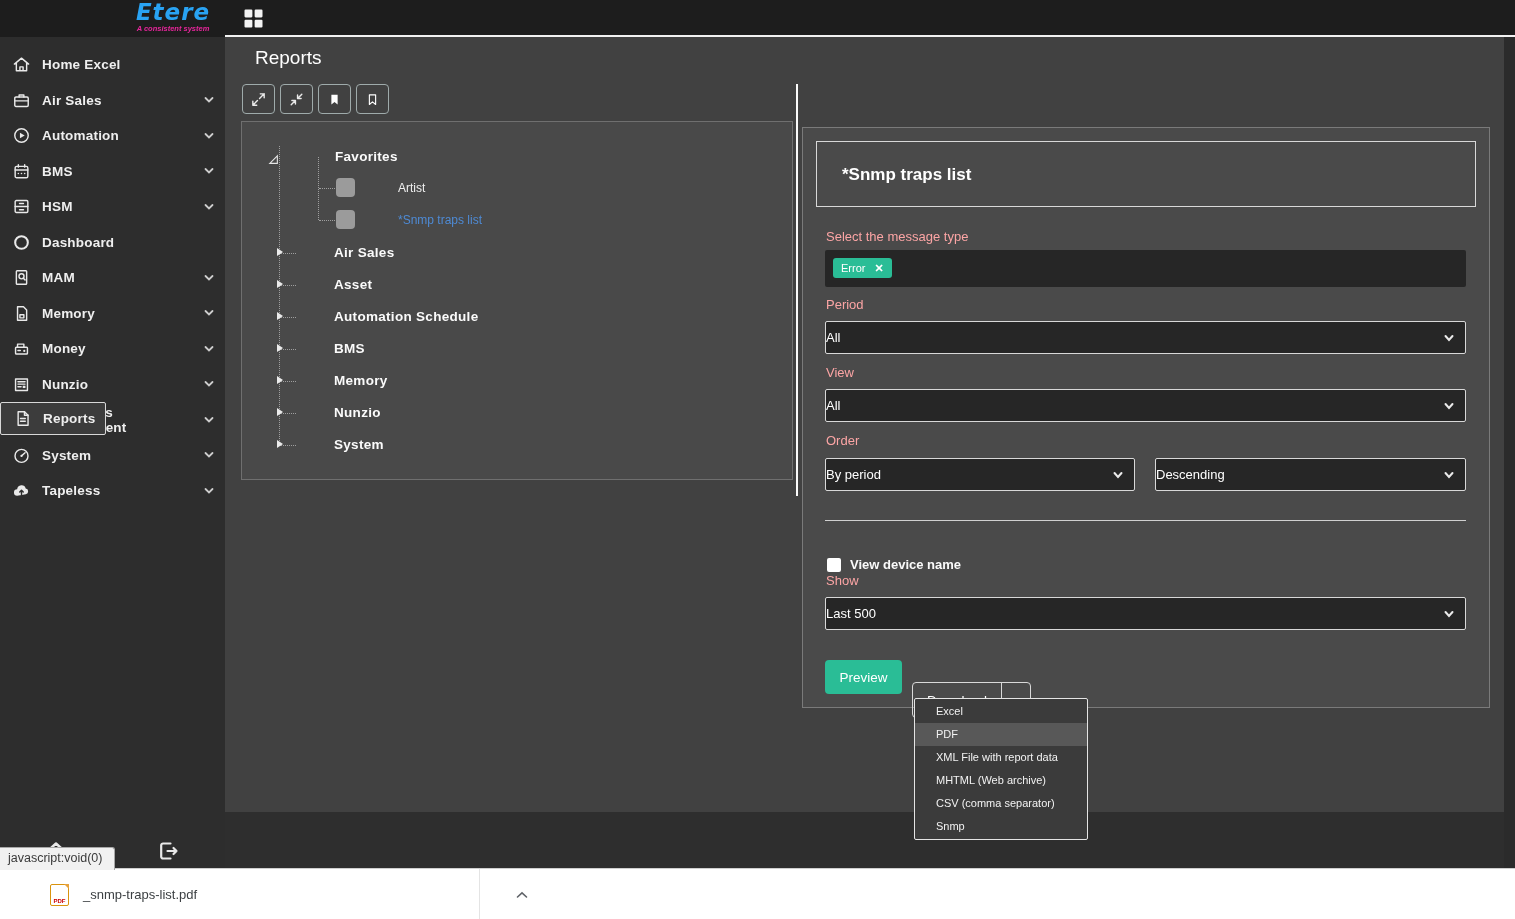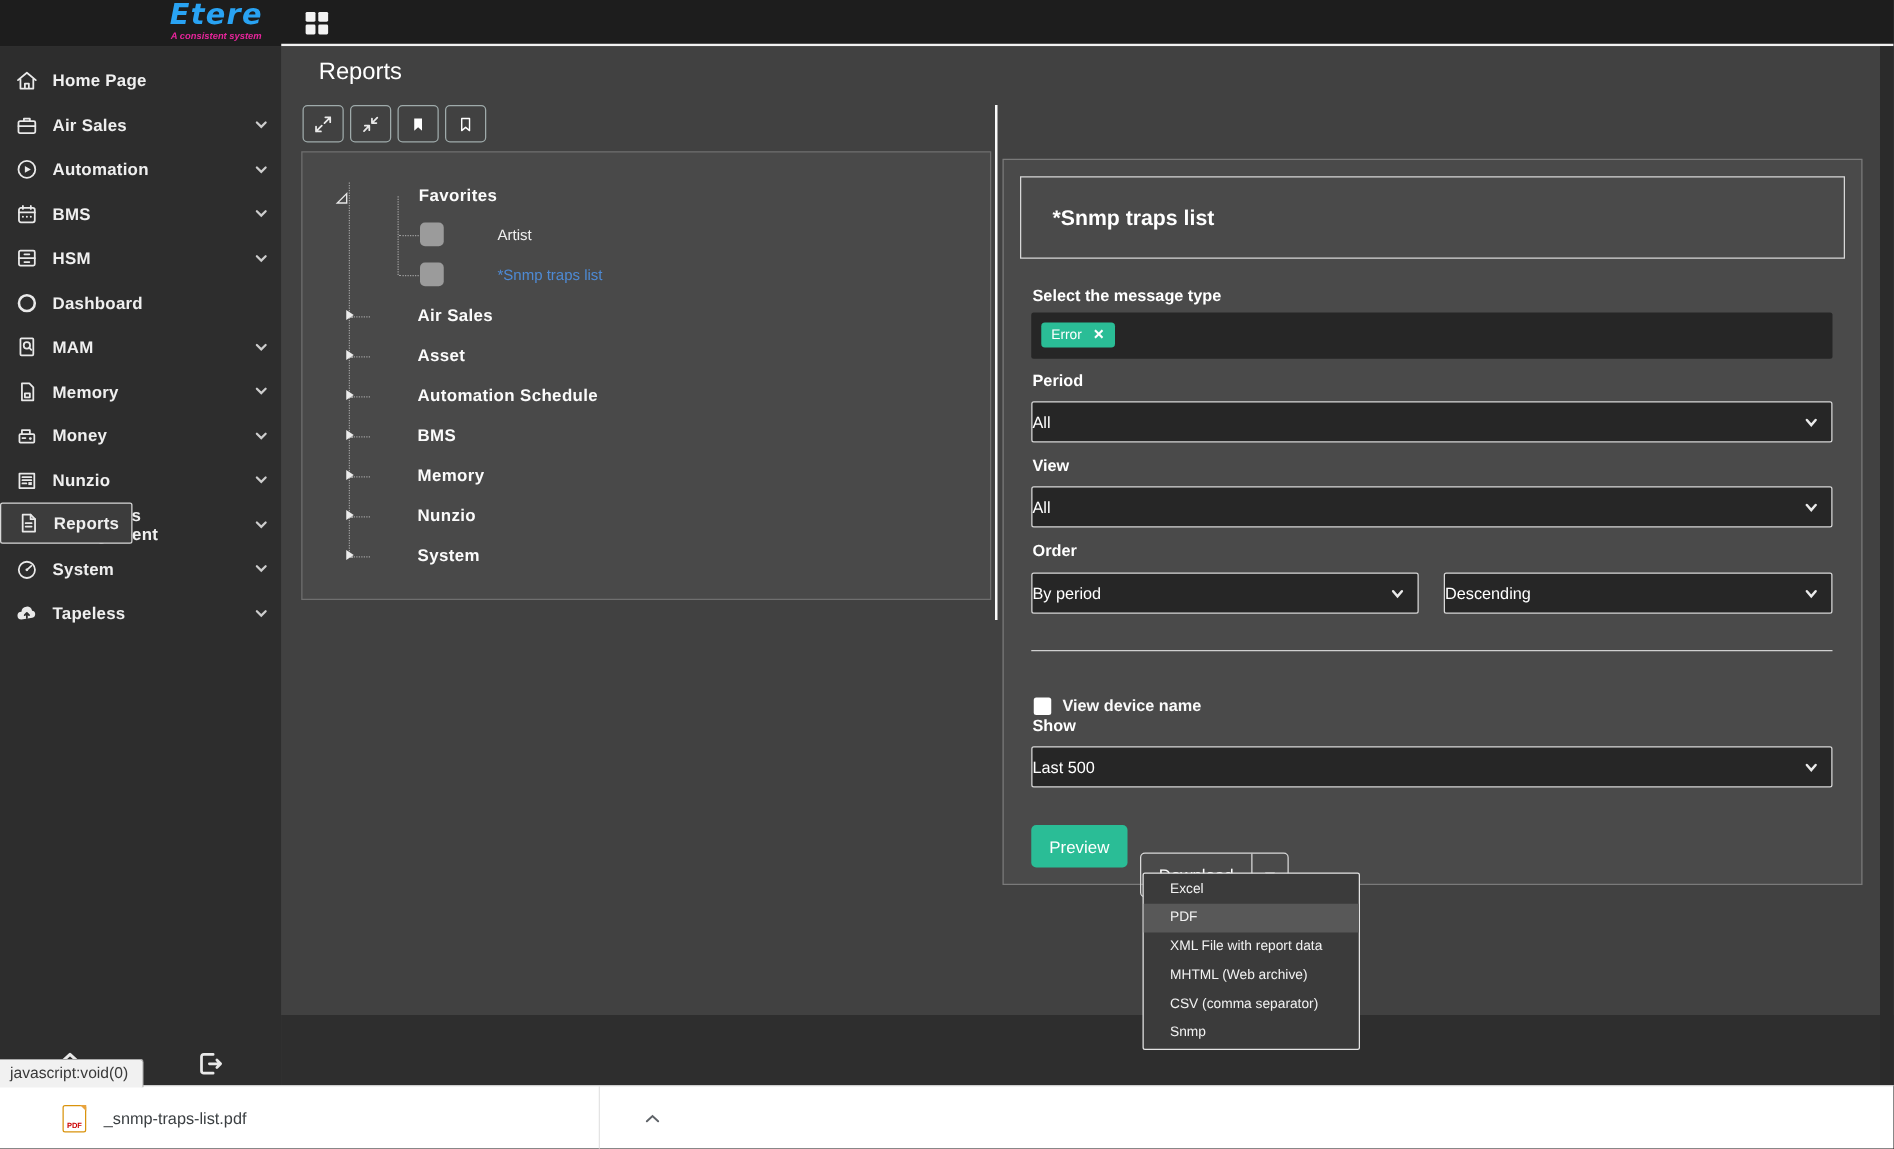--- a/index.html
+++ b/index.html
@@ -42,21 +42,21 @@
   .tri{position:absolute;width:0;height:0;border-top:4.5px solid transparent;
        border-bottom:4.5px solid transparent;border-left:6.5px solid #ececec;cursor:pointer;}
   .dot-v{position:absolute;width:0;border-left:1px dotted #9f9f9f;}
   .dot-h{position:absolute;height:0;border-top:1px dotted #9f9f9f;}
   .splitter{position:absolute;left:571px;top:47px;width:2px;height:412px;background:#fafafa;cursor:col-resize;}
   
   .rpanel{position:absolute;left:577px;top:90px;width:688px;height:581px;
           background:#4a4a4a;border:1px solid #7a7a7a;box-sizing:border-box;}
   .title-box{position:absolute;left:13px;top:13px;width:660px;height:66px;border:1px solid #d8d8d8;
              line-height:66px;padding-left:25px;box-sizing:border-box;font-size:17px;font-weight:700;color:#fff;}
-  .f-label{position:absolute;left:23px;font-size:13px;font-weight:700;color:#ffffff;}
+  .f-label{position:absolute;left:23px;font-size:13px;font-weight:400;color:#fca5a5;}
   .msg-field{position:absolute;left:22px;top:122px;width:641px;height:37px;background:#262626;border-radius:2px;}
   .tag{position:absolute;left:8px;top:8px;height:20px;padding:0 8px;border-radius:3px;background:#2abd96;
        display:flex;align-items:center;gap:9px;color:#fff;font-size:11px;justify-content:center;}
   .tag-x{font-size:11px;font-weight:700;cursor:pointer;line-height:1;}
   .sel{position:absolute;background:#262626;border:1px solid #d8d8d8;border-radius:2px;height:33px;
        box-sizing:border-box;cursor:pointer;display:flex;align-items:center;}
   .sel-val{font-size:13px;color:#fff;flex:1;}
   .sel-chev{padding-right:9px;display:flex;align-items:center;}
   .divider{position:absolute;left:22px;top:392px;width:641px;height:1px;background:#d0d0d0;}
   .chkrow{position:absolute;left:24px;top:417px;display:flex;align-items:center;gap:9px;cursor:pointer;margin-top:12px;}
@@ -115,21 +115,21 @@
 
   <div class="sidebar">
     <div class="nav">
 
       <div class="nav-item">
         <span class="nav-ic">
             <svg width="19" height="19" viewBox="0 0 24 24">
               <path class="ic" d="M3 11.5 L12 4 l9 7.5 M5.5 10 V20 h13 V10 M10 20 v-5 h4 v5"></path>
             </svg>
           </span>
-        <span class="nav-label">Home Page</span>
+        <span class="nav-label">Home Excel</span>
       </div>
 
       <div class="nav-item">
         <span class="nav-ic">
             <svg width="19" height="19" viewBox="0 0 24 24">
               <path class="ic" d="M9 7.5 V5 h6 v2.5"></path>
               <rect class="ic" x="3.5" y="7.5" width="17" height="12" rx="1.5"></rect>
               <path class="ic" d="M3.5 12.5 H20.5"></path>
             </svg>
           </span>

